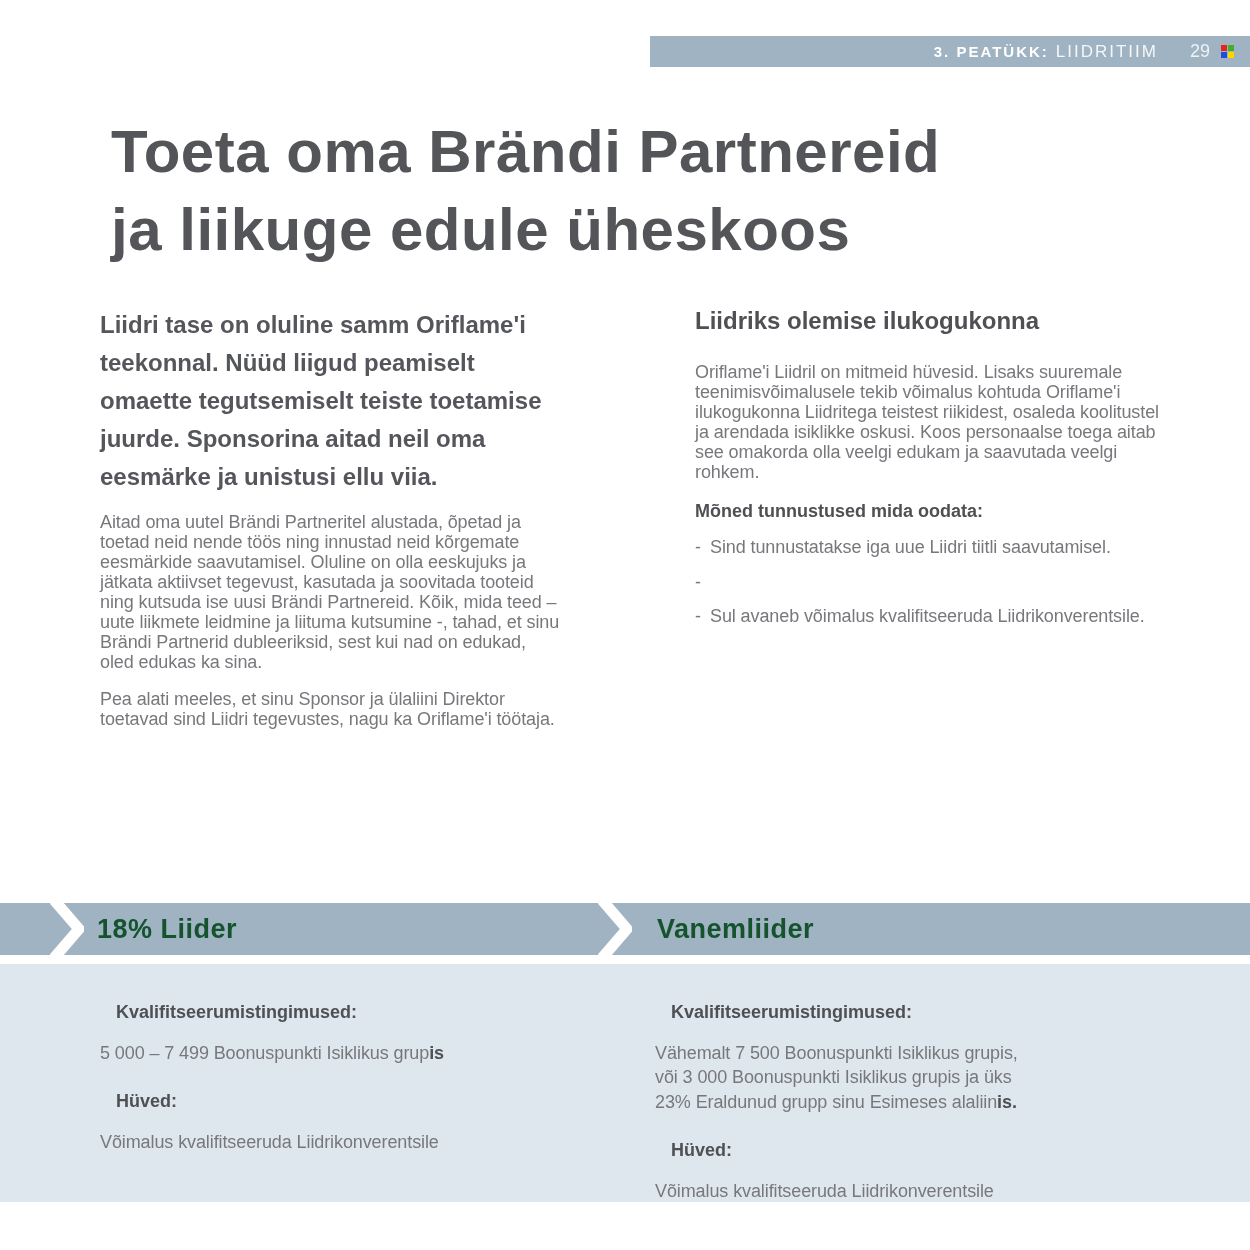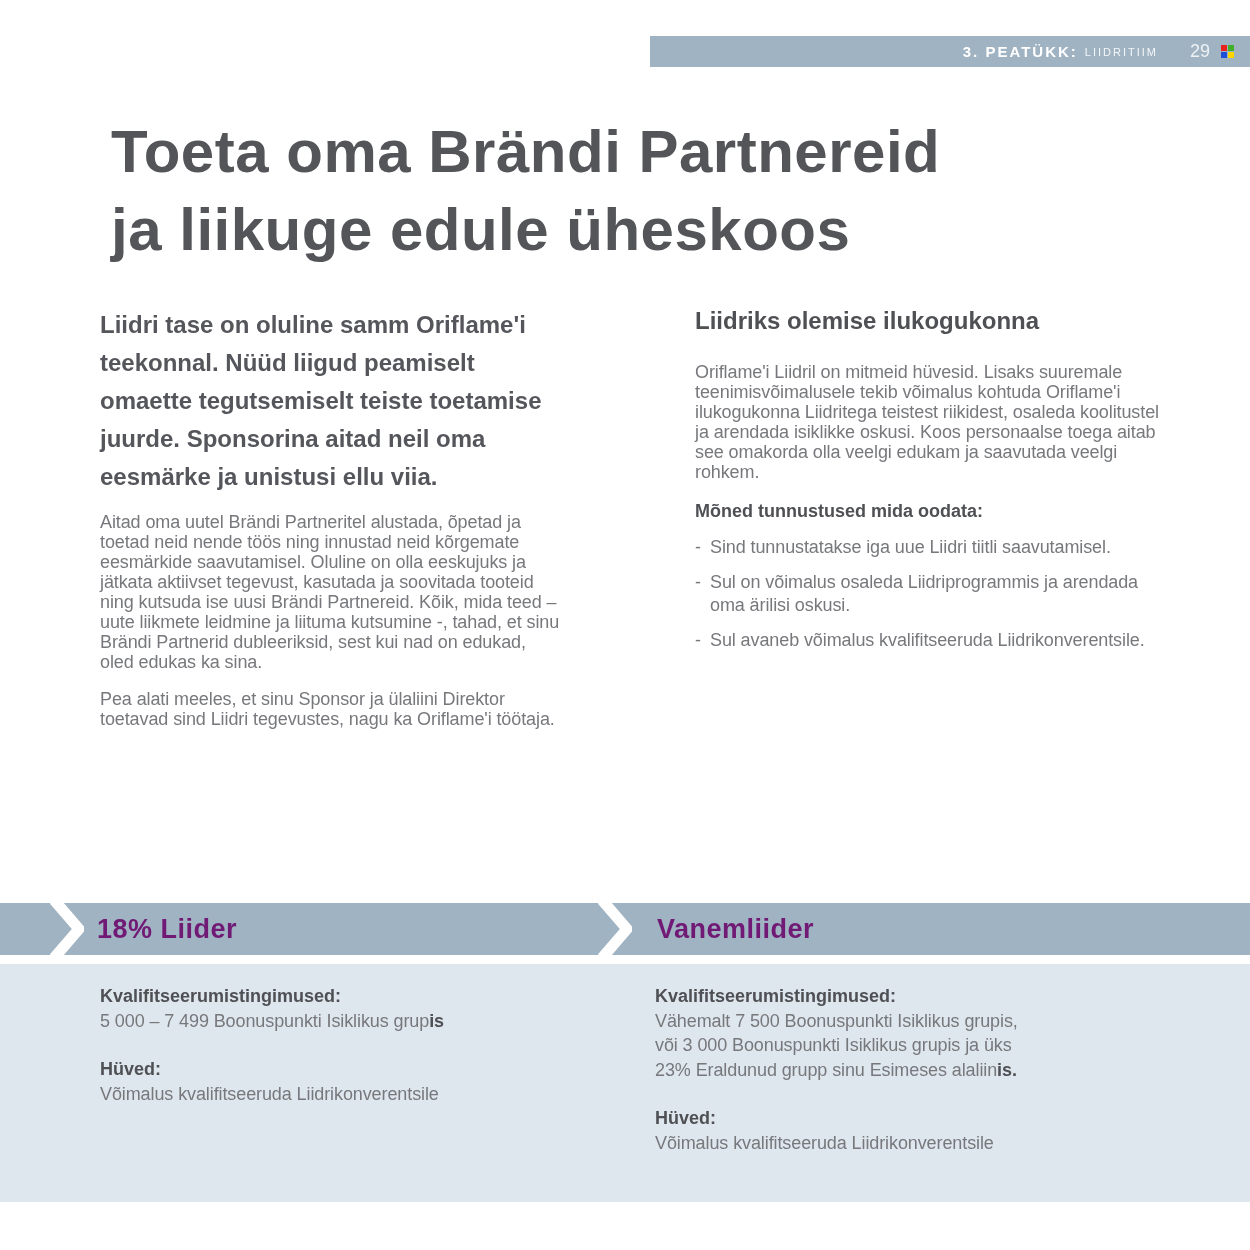--- a/index.html
+++ b/index.html
@@ -9,21 +9,21 @@
     font-family:"Liberation Sans", sans-serif;
   }
 
   
   .topbar {
     position:absolute; left:650px; top:0; width:600px; height:31px;
     display:flex; align-items:center; justify-content:flex-end;
     padding-right:16px; box-sizing:border-box;margin-top:36px;
   }
   .chapter-label { color:#ffffff; font-size:15px; font-weight:bold; letter-spacing:2px; }
-  .chapter-name  { color:#f4f7f9; font-size:11px; font-weight:normal; letter-spacing:2px; margin-left:7px; }
+  .chapter-name  { color:#f4f7f9; font-size:17px; font-weight:normal; letter-spacing:2px; margin-left:7px; }
   .page-number   { color:#eef2f5; font-size:18px; margin-left:32px; }
   .logo {
     display:grid; grid-template-columns:6px 6px; grid-template-rows:6px 6px;
     gap:1px; margin-left:11px;
   }
   .logo span { display:block; width:6px; height:6px; }
 
   
   .hero-title {
     position:absolute; left:98px; top:100px; margin:13px;
@@ -52,34 +52,34 @@
   }
   .bullets { margin:0; padding:0; list-style:none; }
   .bullets li { display:flex; margin:0 0 11px 0; font-size:18px; color:#77787c; line-height:23.7px; }
   .bullets .dash { flex:none; width:15px; }
   .bullets .btext { white-space:pre; letter-spacing:-0.1px; }
 
   
   .banner { position:absolute; left:0; top:903px; width:1250px; height:52px; }
   .banner-label {
     position:absolute; top:50%; transform:translateY(-50%);
-    color:#701a75; font-size:27px; font-weight:bold; letter-spacing:0.5px; white-space:pre;
+    color:#14532d; font-size:27px; font-weight:bold; letter-spacing:0.5px; white-space:pre;
   }
   .banner-label.l1 { left:97px; }
   .banner-label.l2 { left:657px; }
   .chev { position:absolute; top:0; width:34px; height:52px; }
   .chev.c1 { left:50px; }
   .chev.c2 { left:598px; }
 
   
   .band { position:absolute; left:0; top:964px; width:1250px; height:238px; }
   .qual-box { position:absolute; top:20px; }
   .qual-box.left  { left:100px; width:440px; }
   .qual-box.right { left:655px; width:520px; }
-  .box-heading { margin:0; font-size:18px; font-weight:bold; color:#4f5054; line-height:24.5px; }
+  .box-heading { margin:16px; font-size:18px; font-weight:bold; color:#4f5054; line-height:24.5px; }
   .box-value   { margin:0 0 24px 0; font-size:18px; color:#77787c; line-height:24.5px; white-space:pre; letter-spacing:-0.1px; }
   .box-value b { color:#4f5054; }
 </style>
 </head>
 <body>
 
 <div class="topbar" style="background-color: rgb(160, 179, 194);">
   <span class="chapter-label">3. PEATÜKK:</span>
   <span class="chapter-name">LIIDRITIIM</span>
   <span class="page-number">29</span>
@@ -121,22 +121,20 @@
 see omakorda olla veelgi edukam ja saavutada veelgi
 rohkem.</p>
     <h3 class="sub-heading">Mõned tunnustused mida oodata:</h3>
     <ul class="bullets">
       <li>
         <span class="dash">-</span>
         <span class="btext">Sind tunnustatakse iga uue Liidri tiitli saavutamisel.</span>
       </li>
       <li>
         <span class="dash">-</span>
-        <span class="btext">Sul on võimalus osaleda Liidriprogrammis ja arendada
-oma ärilisi oskusi.</span>
       </li>
       <li>
         <span class="dash">-</span>
         <span class="btext">Sul avaneb võimalus kvalifitseeruda Liidrikonverentsile.</span>
       </li>
     </ul>
   </div>
 </div>
 
 <div class="banner" style="background-color: rgb(160, 179, 194);">

